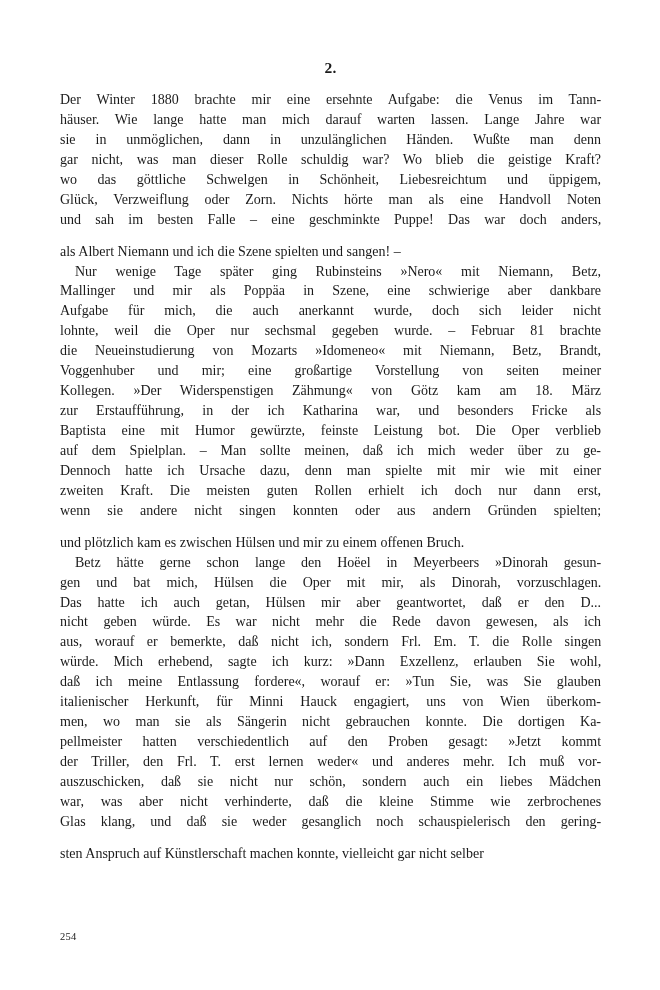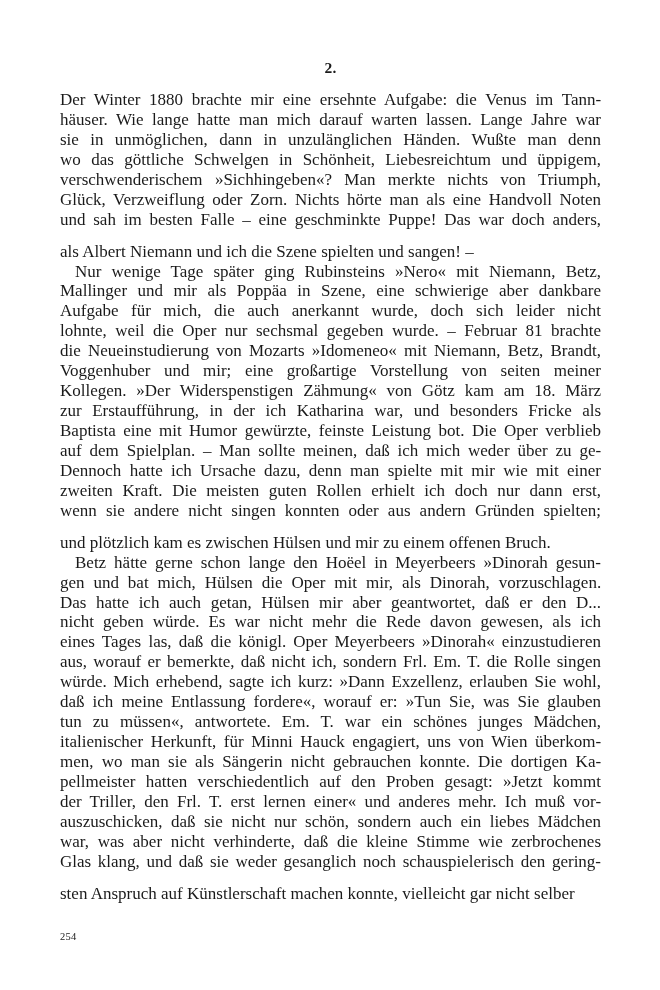--- a/index.html
+++ b/index.html
@@ -36,21 +36,21 @@
     line-height: 20px;
     margin: 0 0 12px 0;
     letter-spacing: 0.2px;
   }
   .para {
     margin: 0;
   }
   
   .ln {
     display: block;
-    font-size: 17px;
+    font-size: 14px;
     line-height: 19.95px;
     white-space: nowrap;
     text-align: justify;
     text-align-last: justify;
     height: 19.95px;
   }
   
   .ln.flush {
     text-align: left;
     text-align-last: left;
@@ -79,22 +79,22 @@
 
 <div class="page">
 
   <div class="text-block">
     <div class="section-heading">2.</div>
 
     <div class="para">
         <div class="ln"><span>Der</span> <span>Winter</span> <span>1880</span> <span>brachte</span> <span>mir</span> <span>eine</span> <span>ersehnte</span> <span>Aufgabe:</span> <span>die</span> <span>Venus</span> <span>im</span> <span>Tann-</span></div>
         <div class="ln"><span>häuser.</span> <span>Wie</span> <span>lange</span> <span>hatte</span> <span>man</span> <span>mich</span> <span>darauf</span> <span>warten</span> <span>lassen.</span> <span>Lange</span> <span>Jahre</span> <span>war</span></div>
         <div class="ln"><span>sie</span> <span>in</span> <span>unmöglichen,</span> <span>dann</span> <span>in</span> <span>unzulänglichen</span> <span>Händen.</span> <span>Wußte</span> <span>man</span> <span>denn</span></div>
+        <div class="ln"><span>gar</span> <span>nicht,</span> <span>was</span> <span>man</span> <span>dieser</span> <span>Rolle</span> <span>schuldig</span> <span>war?</span> <span>Wo</span> <span>blieb</span> <span>die</span> <span>geistige</span> <span>Kraft?</span></div>
         <div class="ln"><span>wo</span> <span>das</span> <span>göttliche</span> <span>Schwelgen</span> <span>in</span> <span>Schönheit,</span> <span>Liebesreichtum</span> <span>und</span> <span>üppigem,</span></div>
-        <div class="ln"><span>verschwenderischem</span> <span>»Sichhingeben«?</span> <span>Man</span> <span>merkte</span> <span>nichts</span> <span>von</span> <span>Triumph,</span></div>
         <div class="ln"><span>Glück,</span> <span>Verzweiflung</span> <span>oder</span> <span>Zorn.</span> <span>Nichts</span> <span>hörte</span> <span>man</span> <span>als</span> <span>eine</span> <span>Handvoll</span> <span>Noten</span></div>
         <div class="ln"><span>und</span> <span>sah</span> <span>im</span> <span>besten</span> <span>Falle</span> <span>–</span> <span>eine</span> <span>geschminkte</span> <span>Puppe!</span> <span>Das</span> <span>war</span> <span>doch</span> <span>anders,</span></div>
         <div class="ln flush"><span>als</span> <span>Albert</span> <span>Niemann</span> <span>und</span> <span>ich</span> <span>die</span> <span>Szene</span> <span>spielten</span> <span>und</span> <span>sangen!</span> <span>–</span></div>
       </div>
     <div class="para">
         <div class="ln indent"><span>Nur</span> <span>wenige</span> <span>Tage</span> <span>später</span> <span>ging</span> <span>Rubinsteins</span> <span>»Nero«</span> <span>mit</span> <span>Niemann,</span> <span>Betz,</span></div>
         <div class="ln"><span>Mallinger</span> <span>und</span> <span>mir</span> <span>als</span> <span>Poppäa</span> <span>in</span> <span>Szene,</span> <span>eine</span> <span>schwierige</span> <span>aber</span> <span>dankbare</span></div>
         <div class="ln"><span>Aufgabe</span> <span>für</span> <span>mich,</span> <span>die</span> <span>auch</span> <span>anerkannt</span> <span>wurde,</span> <span>doch</span> <span>sich</span> <span>leider</span> <span>nicht</span></div>
         <div class="ln"><span>lohnte,</span> <span>weil</span> <span>die</span> <span>Oper</span> <span>nur</span> <span>sechsmal</span> <span>gegeben</span> <span>wurde.</span> <span>–</span> <span>Februar</span> <span>81</span> <span>brachte</span></div>
         <div class="ln"><span>die</span> <span>Neueinstudierung</span> <span>von</span> <span>Mozarts</span> <span>»Idomeneo«</span> <span>mit</span> <span>Niemann,</span> <span>Betz,</span> <span>Brandt,</span></div>
@@ -106,29 +106,27 @@
         <div class="ln"><span>Dennoch</span> <span>hatte</span> <span>ich</span> <span>Ursache</span> <span>dazu,</span> <span>denn</span> <span>man</span> <span>spielte</span> <span>mit</span> <span>mir</span> <span>wie</span> <span>mit</span> <span>einer</span></div>
         <div class="ln"><span>zweiten</span> <span>Kraft.</span> <span>Die</span> <span>meisten</span> <span>guten</span> <span>Rollen</span> <span>erhielt</span> <span>ich</span> <span>doch</span> <span>nur</span> <span>dann</span> <span>erst,</span></div>
         <div class="ln"><span>wenn</span> <span>sie</span> <span>andere</span> <span>nicht</span> <span>singen</span> <span>konnten</span> <span>oder</span> <span>aus</span> <span>andern</span> <span>Gründen</span> <span>spielten;</span></div>
         <div class="ln flush"><span>und</span> <span>plötzlich</span> <span>kam</span> <span>es</span> <span>zwischen</span> <span>Hülsen</span> <span>und</span> <span>mir</span> <span>zu</span> <span>einem</span> <span>offenen</span> <span>Bruch.</span></div>
       </div>
     <div class="para">
         <div class="ln indent"><span>Betz</span> <span>hätte</span> <span>gerne</span> <span>schon</span> <span>lange</span> <span>den</span> <span>Hoëel</span> <span>in</span> <span>Meyerbeers</span> <span>»Dinorah</span> <span>gesun-</span></div>
         <div class="ln"><span>gen</span> <span>und</span> <span>bat</span> <span>mich,</span> <span>Hülsen</span> <span>die</span> <span>Oper</span> <span>mit</span> <span>mir,</span> <span>als</span> <span>Dinorah,</span> <span>vorzuschlagen.</span></div>
         <div class="ln"><span>Das</span> <span>hatte</span> <span>ich</span> <span>auch</span> <span>getan,</span> <span>Hülsen</span> <span>mir</span> <span>aber</span> <span>geantwortet,</span> <span>daß</span> <span>er</span> <span>den</span> <span>D...</span></div>
         <div class="ln"><span>nicht</span> <span>geben</span> <span>würde.</span> <span>Es</span> <span>war</span> <span>nicht</span> <span>mehr</span> <span>die</span> <span>Rede</span> <span>davon</span> <span>gewesen,</span> <span>als</span> <span>ich</span></div>
-        <div class="ln"><span>eines</span> <span>Tages</span> <span>las,</span> <span>daß</span> <span>die</span> <span>königl.</span> <span>Oper</span> <span>Meyerbeers</span> <span>»Dinorah«</span> <span>einzustudieren</span></div>
         <div class="ln"><span>aus,</span> <span>worauf</span> <span>er</span> <span>bemerkte,</span> <span>daß</span> <span>nicht</span> <span>ich,</span> <span>sondern</span> <span>Frl.</span> <span>Em.</span> <span>T.</span> <span>die</span> <span>Rolle</span> <span>singen</span></div>
         <div class="ln"><span>würde.</span> <span>Mich</span> <span>erhebend,</span> <span>sagte</span> <span>ich</span> <span>kurz:</span> <span>»Dann</span> <span>Exzellenz,</span> <span>erlauben</span> <span>Sie</span> <span>wohl,</span></div>
         <div class="ln"><span>daß</span> <span>ich</span> <span>meine</span> <span>Entlassung</span> <span>fordere«,</span> <span>worauf</span> <span>er:</span> <span>»Tun</span> <span>Sie,</span> <span>was</span> <span>Sie</span> <span>glauben</span></div>
-        <div class="ln"><span>tun</span> <span>zu</span> <span>müssen«,</span> <span>antwortete.</span> <span>Em.</span> <span>T.</span> <span>war</span> <span>ein</span> <span>schönes</span> <span>junges</span> <span>Mädchen,</span></div>
         <div class="ln"><span>italienischer</span> <span>Herkunft,</span> <span>für</span> <span>Minni</span> <span>Hauck</span> <span>engagiert,</span> <span>uns</span> <span>von</span> <span>Wien</span> <span>überkom-</span></div>
         <div class="ln"><span>men,</span> <span>wo</span> <span>man</span> <span>sie</span> <span>als</span> <span>Sängerin</span> <span>nicht</span> <span>gebrauchen</span> <span>konnte.</span> <span>Die</span> <span>dortigen</span> <span>Ka-</span></div>
         <div class="ln"><span>pellmeister</span> <span>hatten</span> <span>verschiedentlich</span> <span>auf</span> <span>den</span> <span>Proben</span> <span>gesagt:</span> <span>»Jetzt</span> <span>kommt</span></div>
-        <div class="ln"><span>der</span> <span>Triller,</span> <span>den</span> <span>Frl.</span> <span>T.</span> <span>erst</span> <span>lernen</span> <span>einer«</span> <span>und</span> <span>anderes</span> <span>mehr.</span> <span>Ich</span> <span>muß</span> <span>vor-</span></div>
+        <div class="ln"><span>der</span> <span>Triller,</span> <span>den</span> <span>Frl.</span> <span>T.</span> <span>erst</span> <span>lernen</span> <span>weder«</span> <span>und</span> <span>anderes</span> <span>mehr.</span> <span>Ich</span> <span>muß</span> <span>vor-</span></div>
         <div class="ln"><span>auszuschicken,</span> <span>daß</span> <span>sie</span> <span>nicht</span> <span>nur</span> <span>schön,</span> <span>sondern</span> <span>auch</span> <span>ein</span> <span>liebes</span> <span>Mädchen</span></div>
         <div class="ln"><span>war,</span> <span>was</span> <span>aber</span> <span>nicht</span> <span>verhinderte,</span> <span>daß</span> <span>die</span> <span>kleine</span> <span>Stimme</span> <span>wie</span> <span>zerbrochenes</span></div>
         <div class="ln"><span>Glas</span> <span>klang,</span> <span>und</span> <span>daß</span> <span>sie</span> <span>weder</span> <span>gesanglich</span> <span>noch</span> <span>schauspielerisch</span> <span>den</span> <span>gering-</span></div>
         <div class="ln flush"><span>sten</span> <span>Anspruch</span> <span>auf</span> <span>Künstlerschaft</span> <span>machen</span> <span>konnte,</span> <span>vielleicht</span> <span>gar</span> <span>nicht</span> <span>selber</span></div>
       </div>
   </div>
 
   <div class="folio">254</div>
 
 </div>

